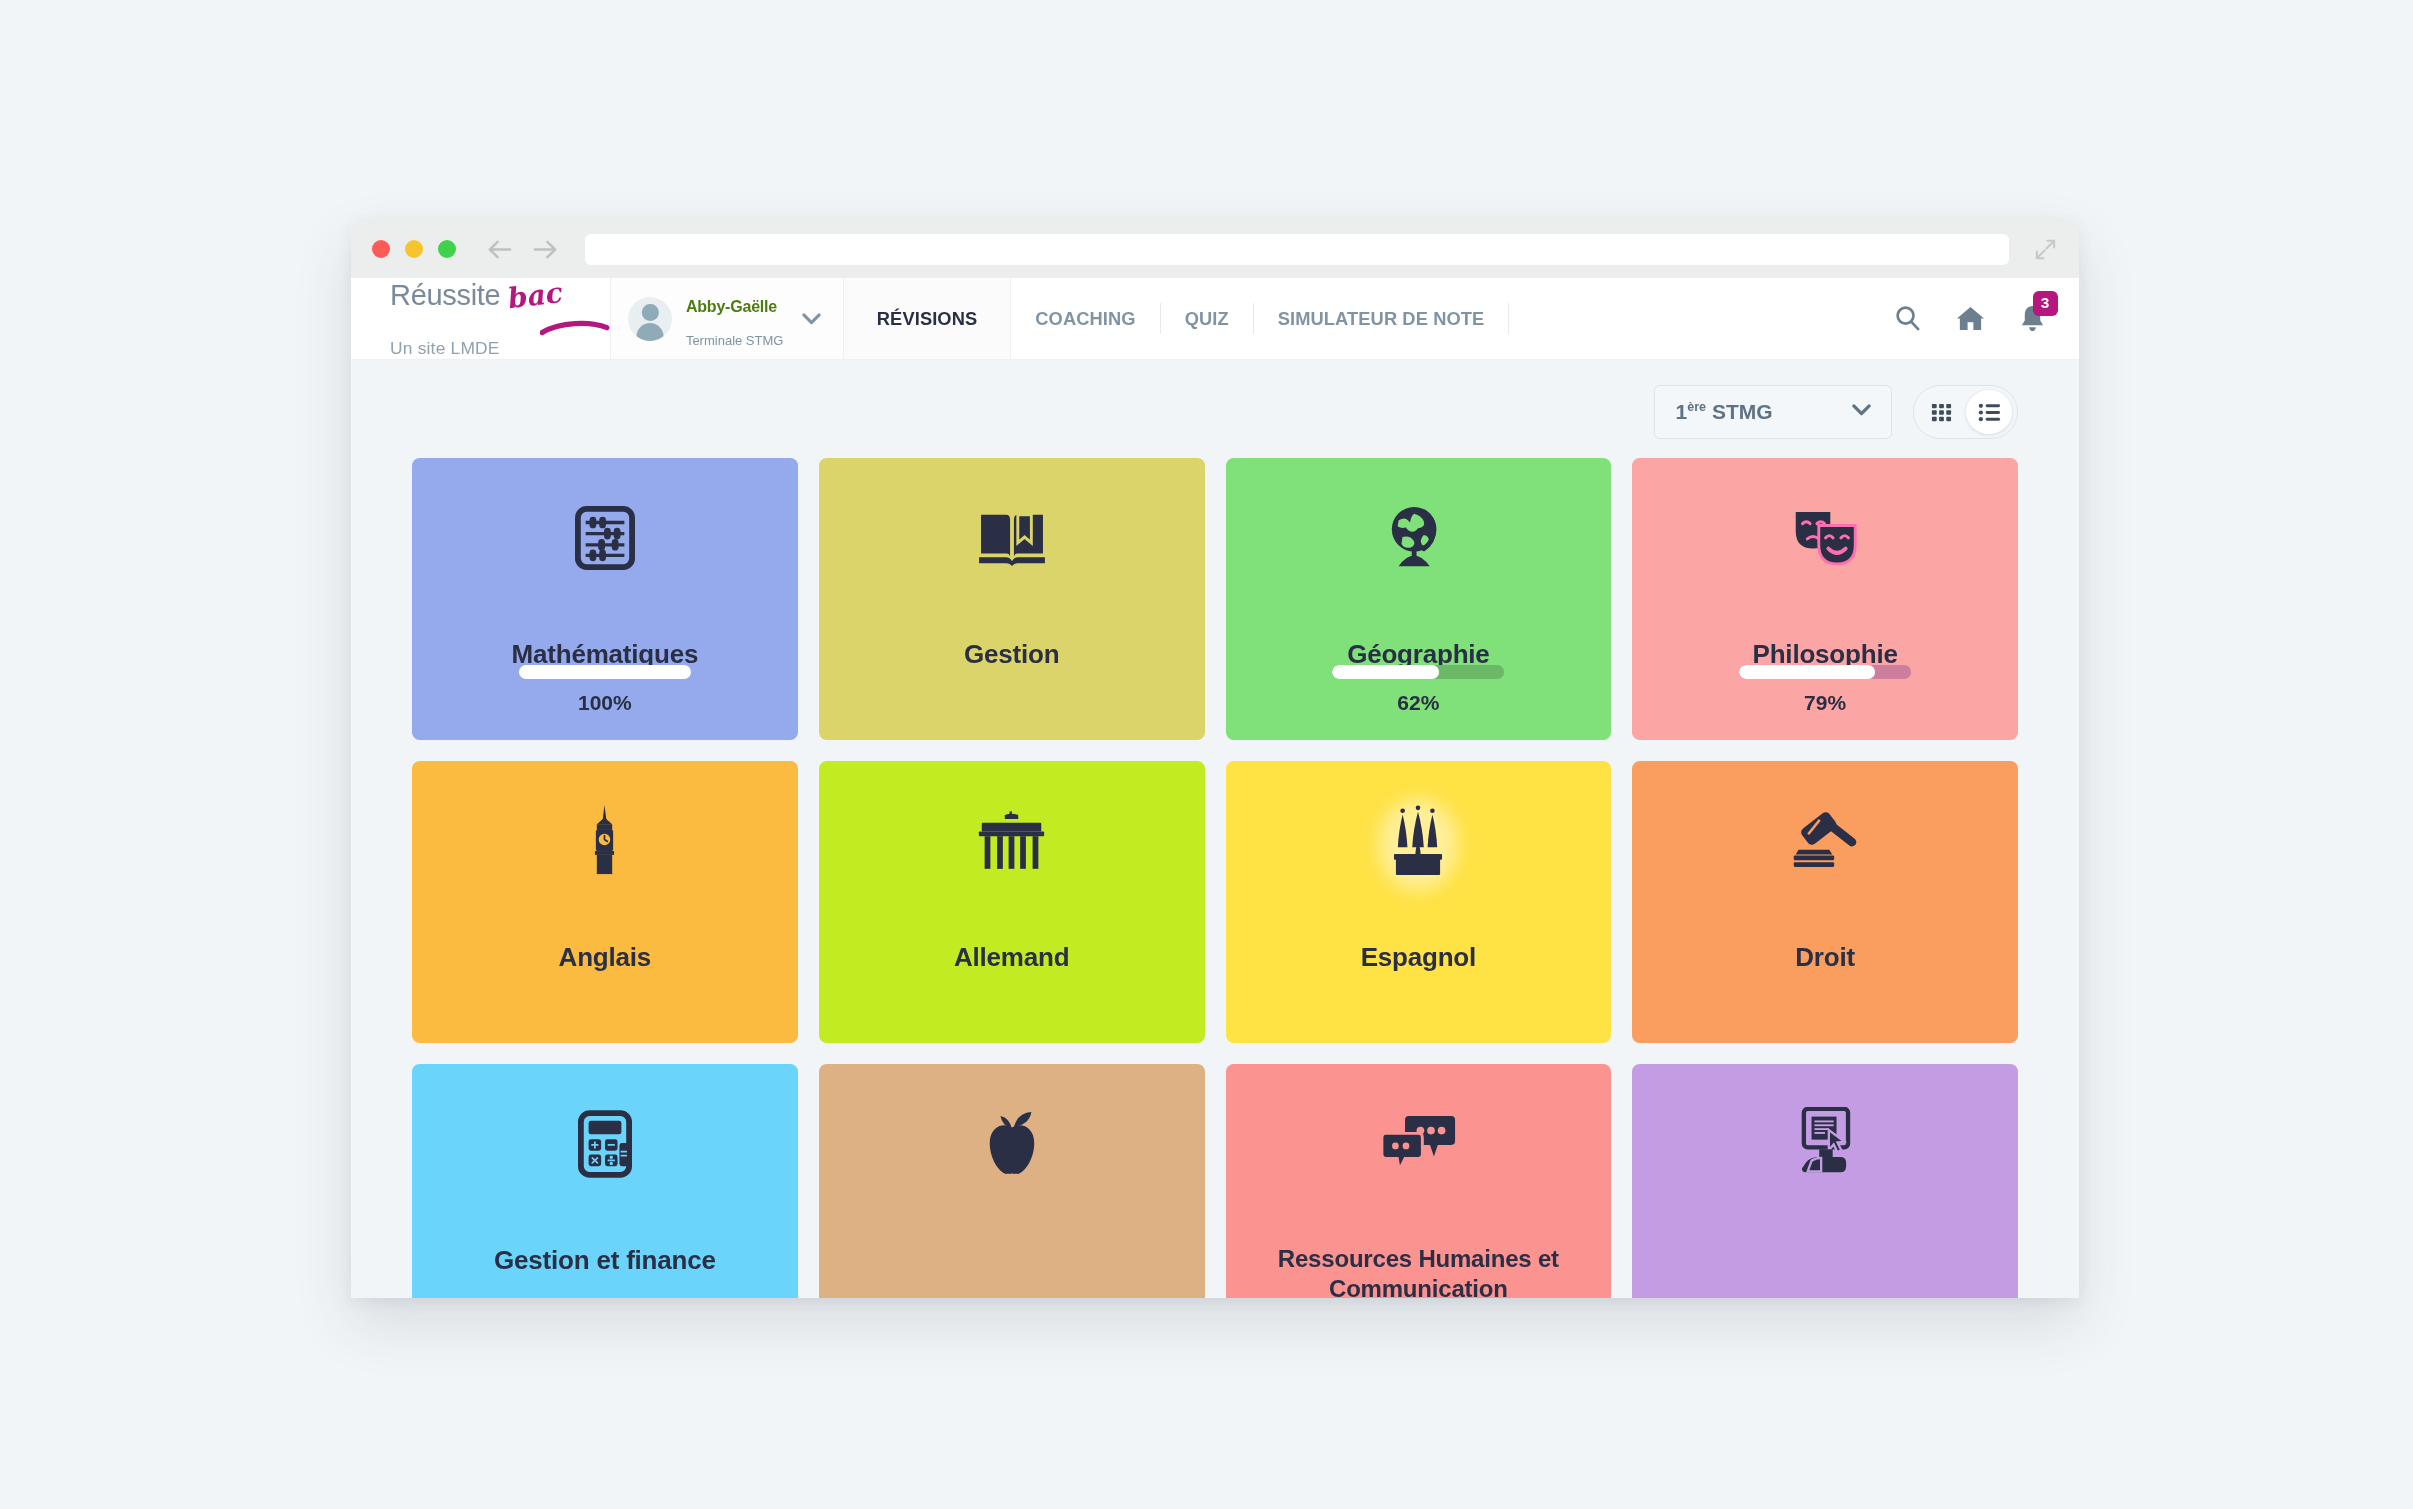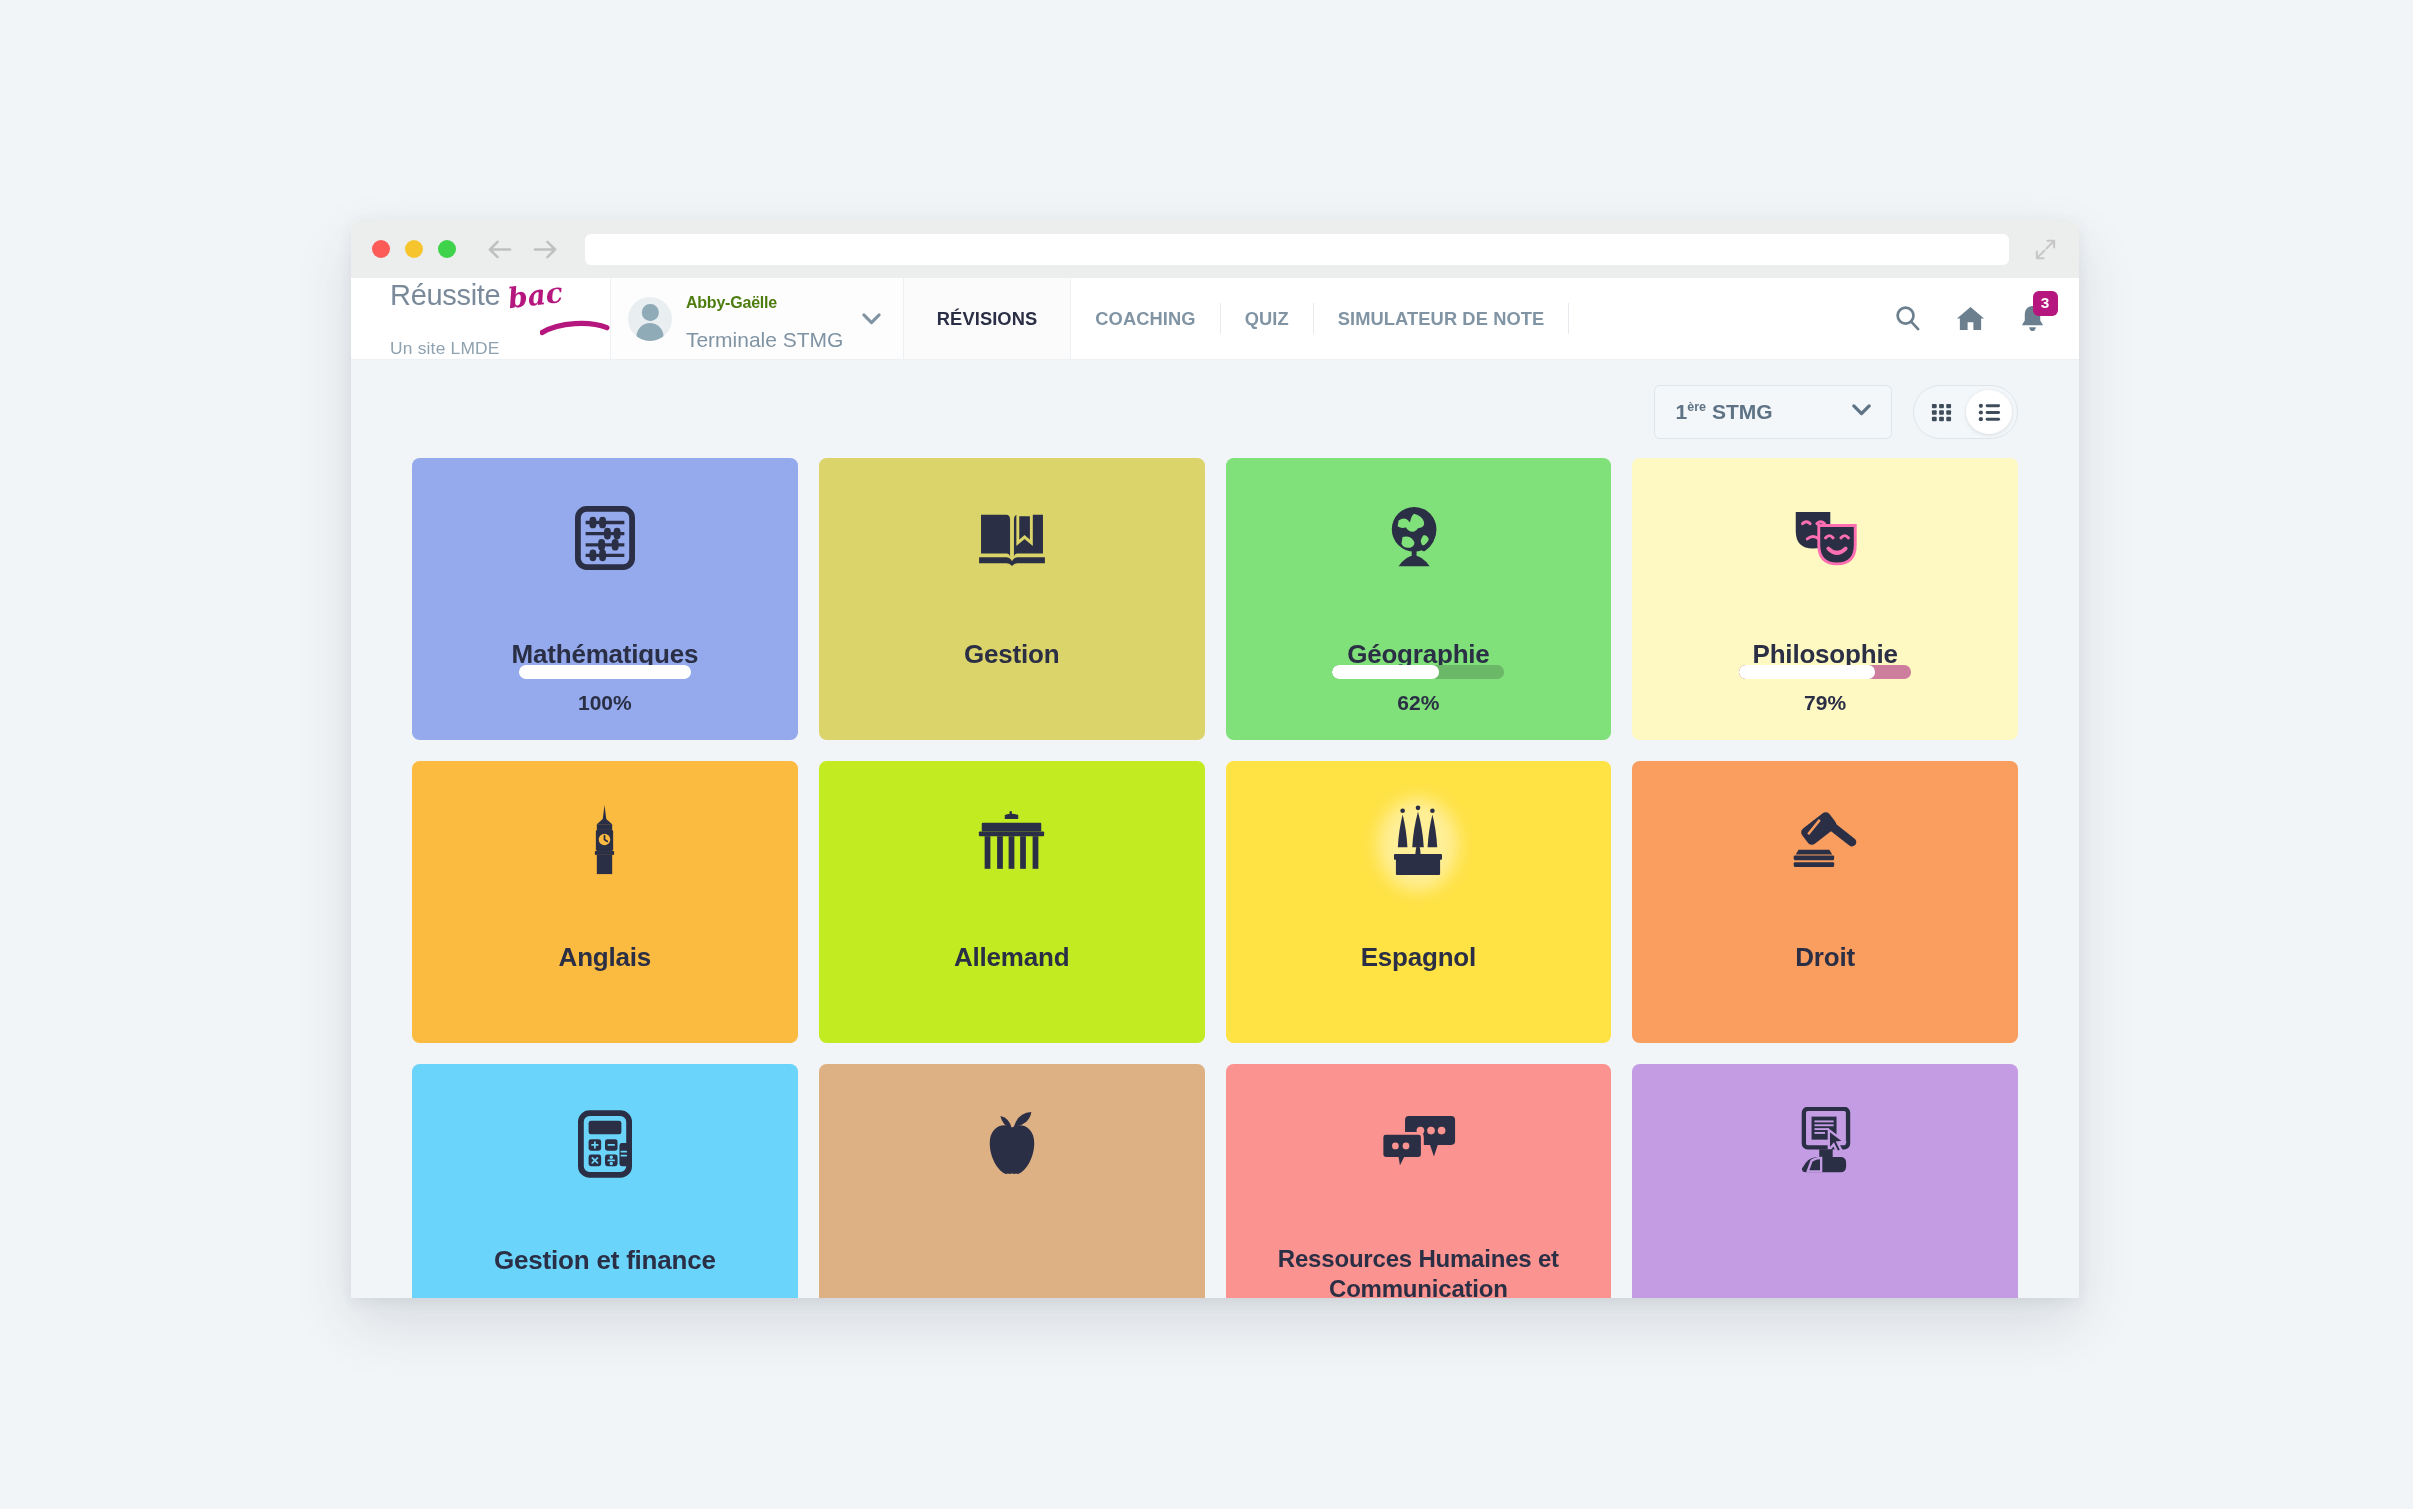--- a/index.html
+++ b/index.html
@@ -75,21 +75,21 @@
   .avatar {
     width: 44px; height: 44px; border-radius: 50%;
     background: #e9eef1; position: relative; overflow: hidden; flex: none;
   }
   .avatar .head { position: absolute; left: 50%; top: 7.7px; transform: translateX(-50%);
     width: 16.4px; height: 16.4px; border-radius: 50%; background: #8fabb8; }
   .avatar .body { position: absolute; left: 50%; top: 26px; transform: translateX(-50%);
     width: 27px; height: 21px; border-radius: 13.5px 13.5px 0 0; background: #8fabb8; }
   .user-names { display: flex; flex-direction: column; justify-content: center; }
   .user-name { font-size: 16px; font-weight: bold; color: #4d7c0f; letter-spacing: -0.2px; line-height: 1.12; margin-top: 9px; }
-  .user-grade { font-size: 21px; color: #7f93a3; margin-top: 17px; }
+  .user-grade { font-size: 13px; color: #7f93a3; margin-top: 17px; }
   .user-caret { margin-left: 3.9px; color: #7f93a3; display: flex; align-items: center; }
 
   .mainnav { display: flex; align-items: stretch; flex: 1; }
   .nav-item {
     display: flex; align-items: center; padding: 0 24px;
     font-size: 18.3px; font-weight: bold; color: #8094a4;
     letter-spacing: 0.1px; cursor: pointer; white-space: nowrap;
   }
   .nav-item.active {
     color: #2b2f45; background: #fbfbfc;
@@ -350,21 +350,21 @@
         </div>
         <div class="card-title">Géographie</div>
         <div class="progress-wrap">
           <div class="progress-track" style="background:#6bb868">
               <div class="progress-fill" style="width:62%"></div>
             </div>
           <div class="progress-pct">62%</div>
         </div>
       </div>
 
-      <div class="card" style="background:#fef9c3">
+      <div class="card" style="background:#fca5a5">
         <div class="card-icon">
           <svg width="71" height="64" viewBox="0 0 74 66">
             <path d="M6 6 H42 V26 Q42 44 24 44 Q6 44 6 26 Z" fill="#2b2f45"></path>
             <path d="M13 18 q4-4 8 0" stroke="#fd6fb0" stroke-width="3" fill="none" stroke-linecap="round"></path>
             <path d="M28 18 q4-4 8 0" stroke="#fd6fb0" stroke-width="3" fill="none" stroke-linecap="round"></path>
             <path d="M18 34 q6-5 12 0" stroke="#fd6fb0" stroke-width="3" fill="none" stroke-linecap="round"></path>
             <path d="M30 20 H68 V40 Q68 60 49 60 Q30 60 30 40 Z" fill="#2b2f45" stroke="#fd6fb0" stroke-width="3"></path>
             <path d="M37 33 q4-5 8 0" stroke="#fd6fb0" stroke-width="3" fill="none" stroke-linecap="round"></path>
             <path d="M53 33 q4-5 8 0" stroke="#fd6fb0" stroke-width="3" fill="none" stroke-linecap="round"></path>
             <path d="M40 44 q9 9 18 0" stroke="#fd6fb0" stroke-width="4" fill="none" stroke-linecap="round"></path>

